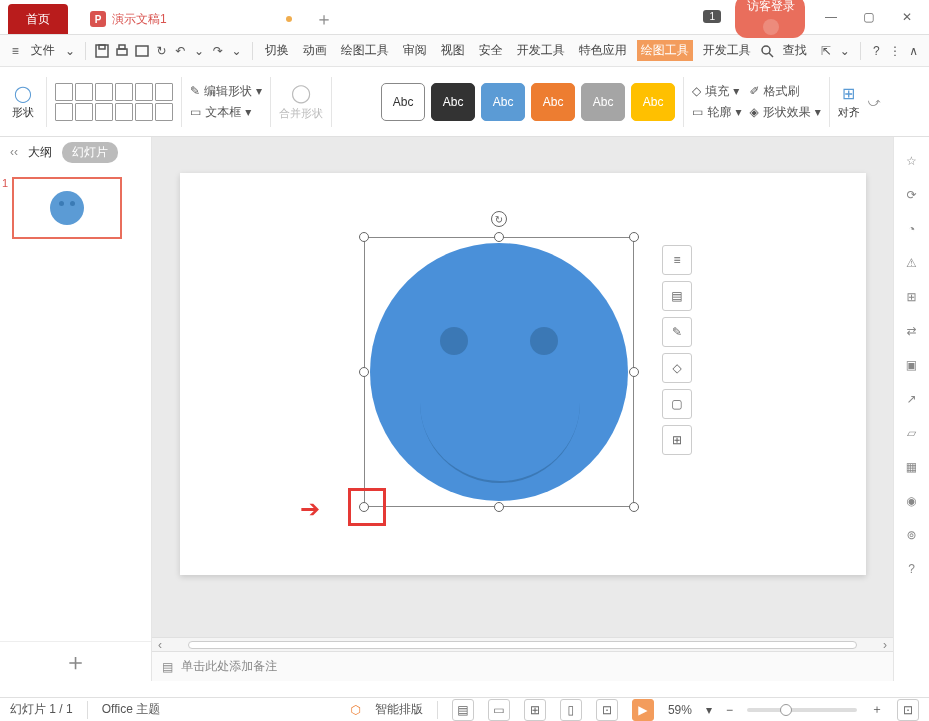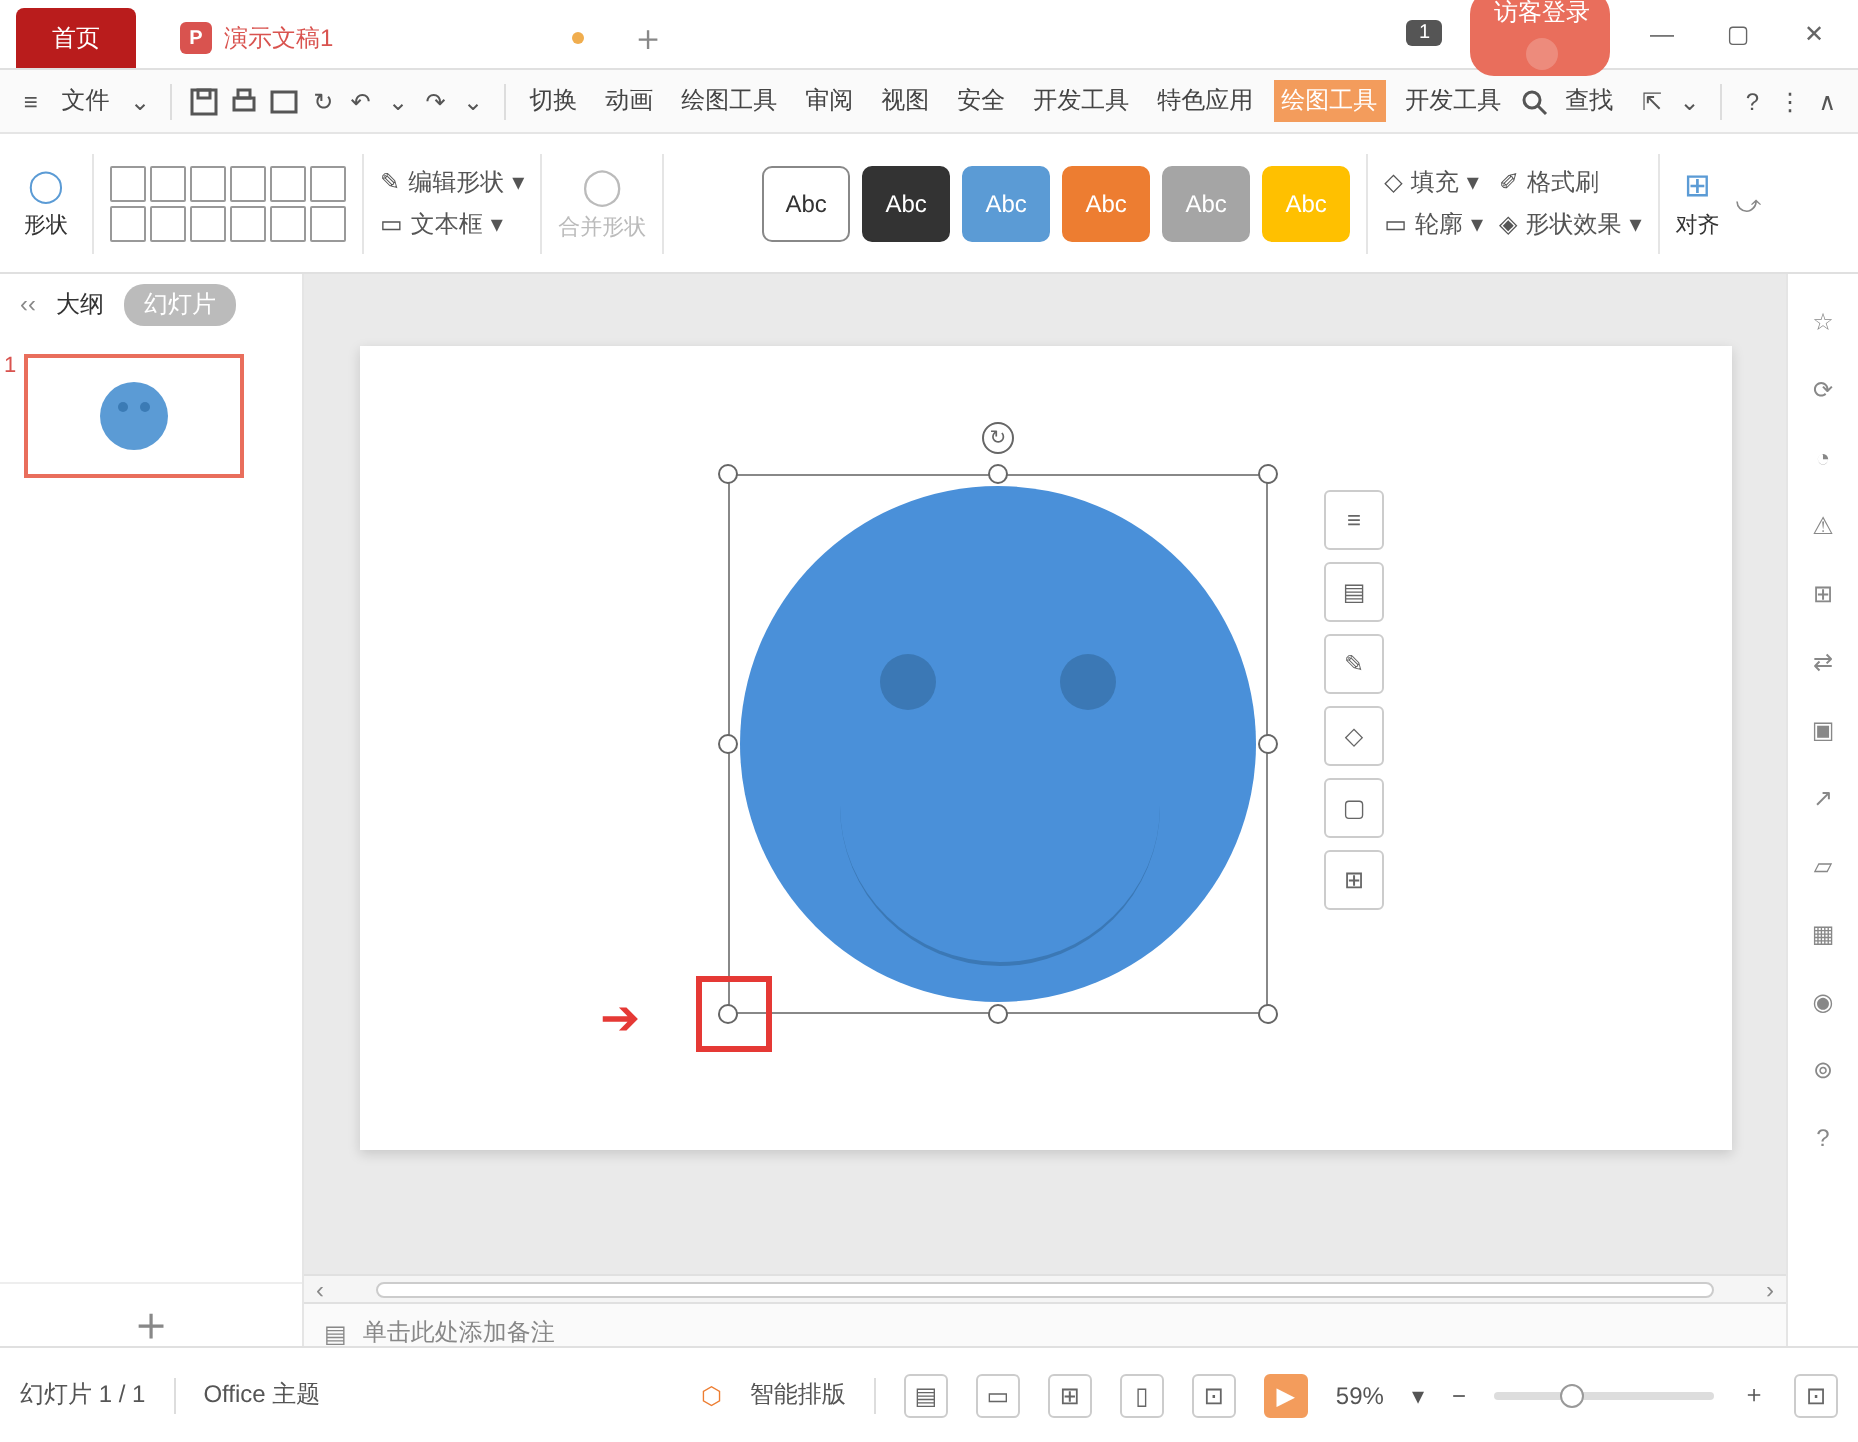--- a/index.html
+++ b/index.html
@@ -76,21 +76,21 @@
 .botbar { position:absolute; left:0; right:0; bottom:0; display:flex; flex-direction:column; }
 .hscroll { height:14px; background:#f5f5f5; border-top:1px solid #e0e0e0; display:flex; align-items:center; }
 .hscroll .track { flex:1; height:8px; margin:0 20px; border:1px solid #ccc; background:#fff; border-radius:4px; position:relative; }
 .notes { height:30px; border-top:1px solid #e0e0e0; display:flex; align-items:center; padding:0 10px; gap:8px; color:#888; font-size:12px; background:#fafafa; }
 
 
 .rsidebar { position:absolute; right:0; top:137px; bottom:40px; width:36px; border-left:1px solid #e5e5e5; background:#fff; display:flex; flex-direction:column; align-items:center; gap:14px; padding-top:14px; color:#888; }
 .rsidebar .ic { width:20px; height:20px; display:flex; align-items:center; justify-content:center; }
 
 
-.status { position:absolute; left:0; right:0; bottom:0; height:48px; border-top:1px solid #e0e0e0; display:flex; align-items:center; padding:0 10px; gap:14px; font-size:12px; color:#555; background:#fff; }
+.status { position:absolute; left:0; right:0; bottom:0; height:24px; border-top:1px solid #e0e0e0; display:flex; align-items:center; padding:0 10px; gap:14px; font-size:12px; color:#555; background:#fff; }
 .status .sep { width:1px; height:18px; background:#ddd; }
 .status .flex { flex:1; }
 .status .vbtn { width:22px; height:22px; border:1px solid #ccc; border-radius:3px; display:flex; align-items:center; justify-content:center; color:#666; }
 .status .play { background:#f39c5c; border-color:#f39c5c; color:#fff; }
 .slider { width:110px; height:4px; background:#ddd; position:relative; border-radius:2px; }
 .slider .knob { position:absolute; left:30%; top:-4px; width:12px; height:12px; border-radius:50%; background:#fff; border:1px solid #999; }
 
 svg { width:16px; height:16px; stroke:currentColor; fill:none; stroke-width:1.5; }
 </style>
 </head>

